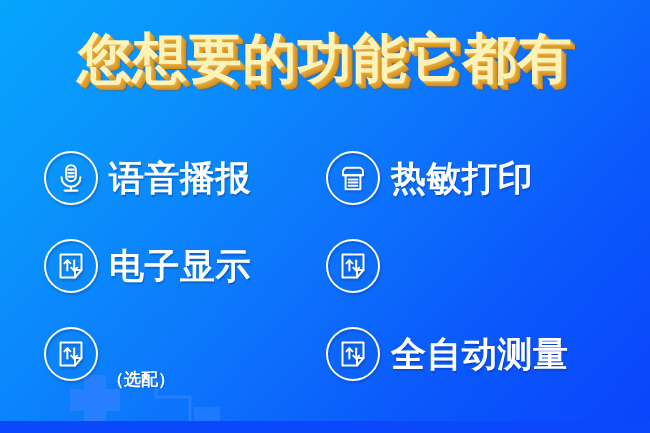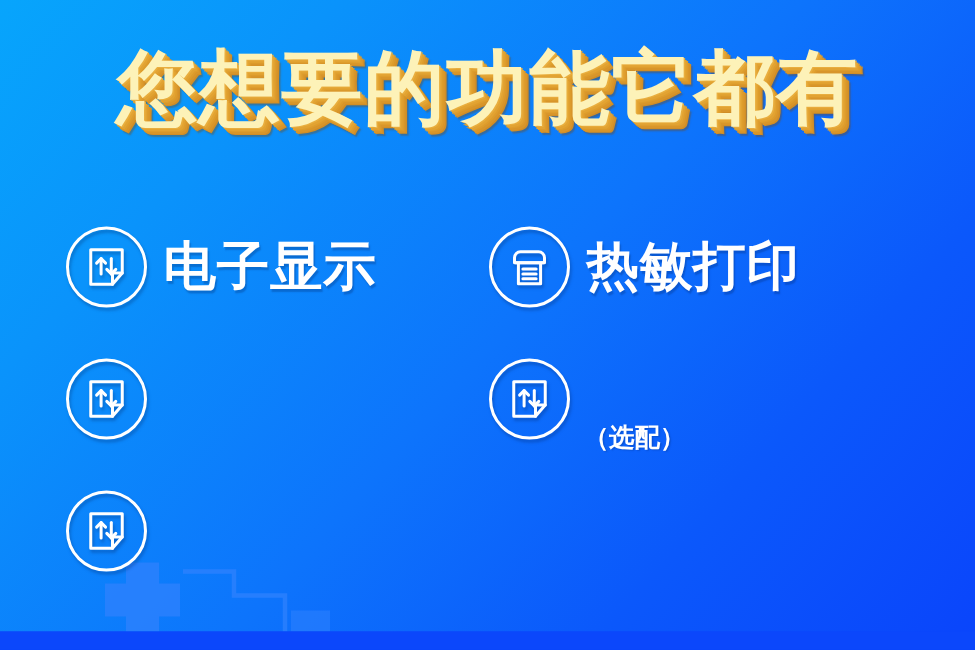--- a/index.html
+++ b/index.html
@@ -116,33 +116,33 @@
     <path d="M78 18 h34 v16 h34 v30" fill="none" stroke="#2f82fd" stroke-width="3" opacity="0.75"></path>
     <rect x="150" y="44" width="26" height="26" fill="#2f82fd" opacity="0.55"></rect>
   </svg>
 
   <div class="headline-wrap">
     <span class="headline">您想要的功能它都有</span>
   </div>
 
   <div class="features">
 
-
-    <div class="feature">
-      <span class="icon-circle">
-        <svg width="34" height="34" viewBox="0 0 34 34" fill="none" stroke="#ffffff" stroke-width="2" stroke-linecap="round" stroke-linejoin="round">
-          <path d="M6.5 5.5 h21 v15.5 l-6.5 7.5 h-14.5 z"></path>
-          <path d="M27.5 21 h-6.5 v7.5"></path>
-          <line x1="13.4" y1="21.6" x2="13.4" y2="11.4"></line>
-          <path d="M10.4 14.4 l3-3 l3 3"></path>
-          <line x1="20.2" y1="11.4" x2="20.2" y2="21.6"></line>
-          <path d="M17.2 18.6 l3 3 l3 -3"></path>
-        </svg>
-      </span>
-      <span class="feature-label">电子显示</span>
+    <div class="feature">
+      <span class="icon-circle">
+        <svg width="36" height="36" viewBox="0 0 36 36" fill="none" stroke="#ffffff" stroke-width="2.1" stroke-linecap="round" stroke-linejoin="round">
+          <rect x="13.2" y="5.2" width="9.6" height="16" rx="4.8"></rect>
+          <line x1="15.4" y1="9.6" x2="20.6" y2="9.6"></line>
+          <line x1="15.4" y1="13.1" x2="20.6" y2="13.1"></line>
+          <line x1="15.4" y1="16.6" x2="20.6" y2="16.6"></line>
+          <path d="M8.6 17.4 a9.4 9.4 0 0 0 18.8 0"></path>
+          <line x1="18" y1="26.8" x2="18" y2="30.4"></line>
+          <line x1="11.6" y1="30.6" x2="24.4" y2="30.6"></line>
+        </svg>
+      </span>
+      <span class="feature-label">语音播报</span>
     </div>
 
     <div class="feature">
       <span class="icon-circle">
         <svg width="34" height="34" viewBox="0 0 34 34" fill="none" stroke="#ffffff" stroke-width="2" stroke-linecap="round" stroke-linejoin="round">
           <path d="M7 14.2 v-3.4 a4 4 0 0 1 4 -4 h12 a4 4 0 0 1 4 4 v3.4 z"></path>
           <line x1="7.8" y1="14.2" x2="26.2" y2="14.2"></line>
           <path d="M9.6 14.6 v13.6 h14.8 v-13.6"></path>
           <line x1="12.6" y1="18.4" x2="21.4" y2="18.4"></line>
           <line x1="12.6" y1="21.6" x2="21.4" y2="21.6"></line>
@@ -156,20 +156,34 @@
       <span class="icon-circle">
         <svg width="34" height="34" viewBox="0 0 34 34" fill="none" stroke="#ffffff" stroke-width="2" stroke-linecap="round" stroke-linejoin="round">
           <path d="M6.5 5.5 h21 v15.5 l-6.5 7.5 h-14.5 z"></path>
           <path d="M27.5 21 h-6.5 v7.5"></path>
           <line x1="13.4" y1="21.6" x2="13.4" y2="11.4"></line>
           <path d="M10.4 14.4 l3-3 l3 3"></path>
           <line x1="20.2" y1="11.4" x2="20.2" y2="21.6"></line>
           <path d="M17.2 18.6 l3 3 l3 -3"></path>
         </svg>
       </span>
+      <span class="feature-label">电子显示</span>
+    </div>
+
+    <div class="feature">
+      <span class="icon-circle">
+        <svg width="34" height="34" viewBox="0 0 34 34" fill="none" stroke="#ffffff" stroke-width="2" stroke-linecap="round" stroke-linejoin="round">
+          <path d="M6.5 5.5 h21 v15.5 l-6.5 7.5 h-14.5 z"></path>
+          <path d="M27.5 21 h-6.5 v7.5"></path>
+          <line x1="13.4" y1="21.6" x2="13.4" y2="11.4"></line>
+          <path d="M10.4 14.4 l3-3 l3 3"></path>
+          <line x1="20.2" y1="11.4" x2="20.2" y2="21.6"></line>
+          <path d="M17.2 18.6 l3 3 l3 -3"></path>
+        </svg>
+      </span>
     </div>
 
     <div class="feature">
       <span class="icon-circle">
         <svg width="34" height="34" viewBox="0 0 34 34" fill="none" stroke="#ffffff" stroke-width="2" stroke-linecap="round" stroke-linejoin="round">
           <path d="M6.5 5.5 h21 v15.5 l-6.5 7.5 h-14.5 z"></path>
           <path d="M27.5 21 h-6.5 v7.5"></path>
           <line x1="13.4" y1="21.6" x2="13.4" y2="11.4"></line>
           <path d="M10.4 14.4 l3-3 l3 3"></path>
           <line x1="20.2" y1="11.4" x2="20.2" y2="21.6"></line>
@@ -183,16 +197,17 @@
       <span class="icon-circle">
         <svg width="34" height="34" viewBox="0 0 34 34" fill="none" stroke="#ffffff" stroke-width="2" stroke-linecap="round" stroke-linejoin="round">
           <path d="M6.5 5.5 h21 v15.5 l-6.5 7.5 h-14.5 z"></path>
           <path d="M27.5 21 h-6.5 v7.5"></path>
           <line x1="13.4" y1="21.6" x2="13.4" y2="11.4"></line>
           <path d="M10.4 14.4 l3-3 l3 3"></path>
           <line x1="20.2" y1="11.4" x2="20.2" y2="21.6"></line>
           <path d="M17.2 18.6 l3 3 l3 -3"></path>
         </svg>
       </span>
+      <span class="feature-label">全自动测量</span>
     </div>
 
   </div>
 </div>
 
 </body></html>

